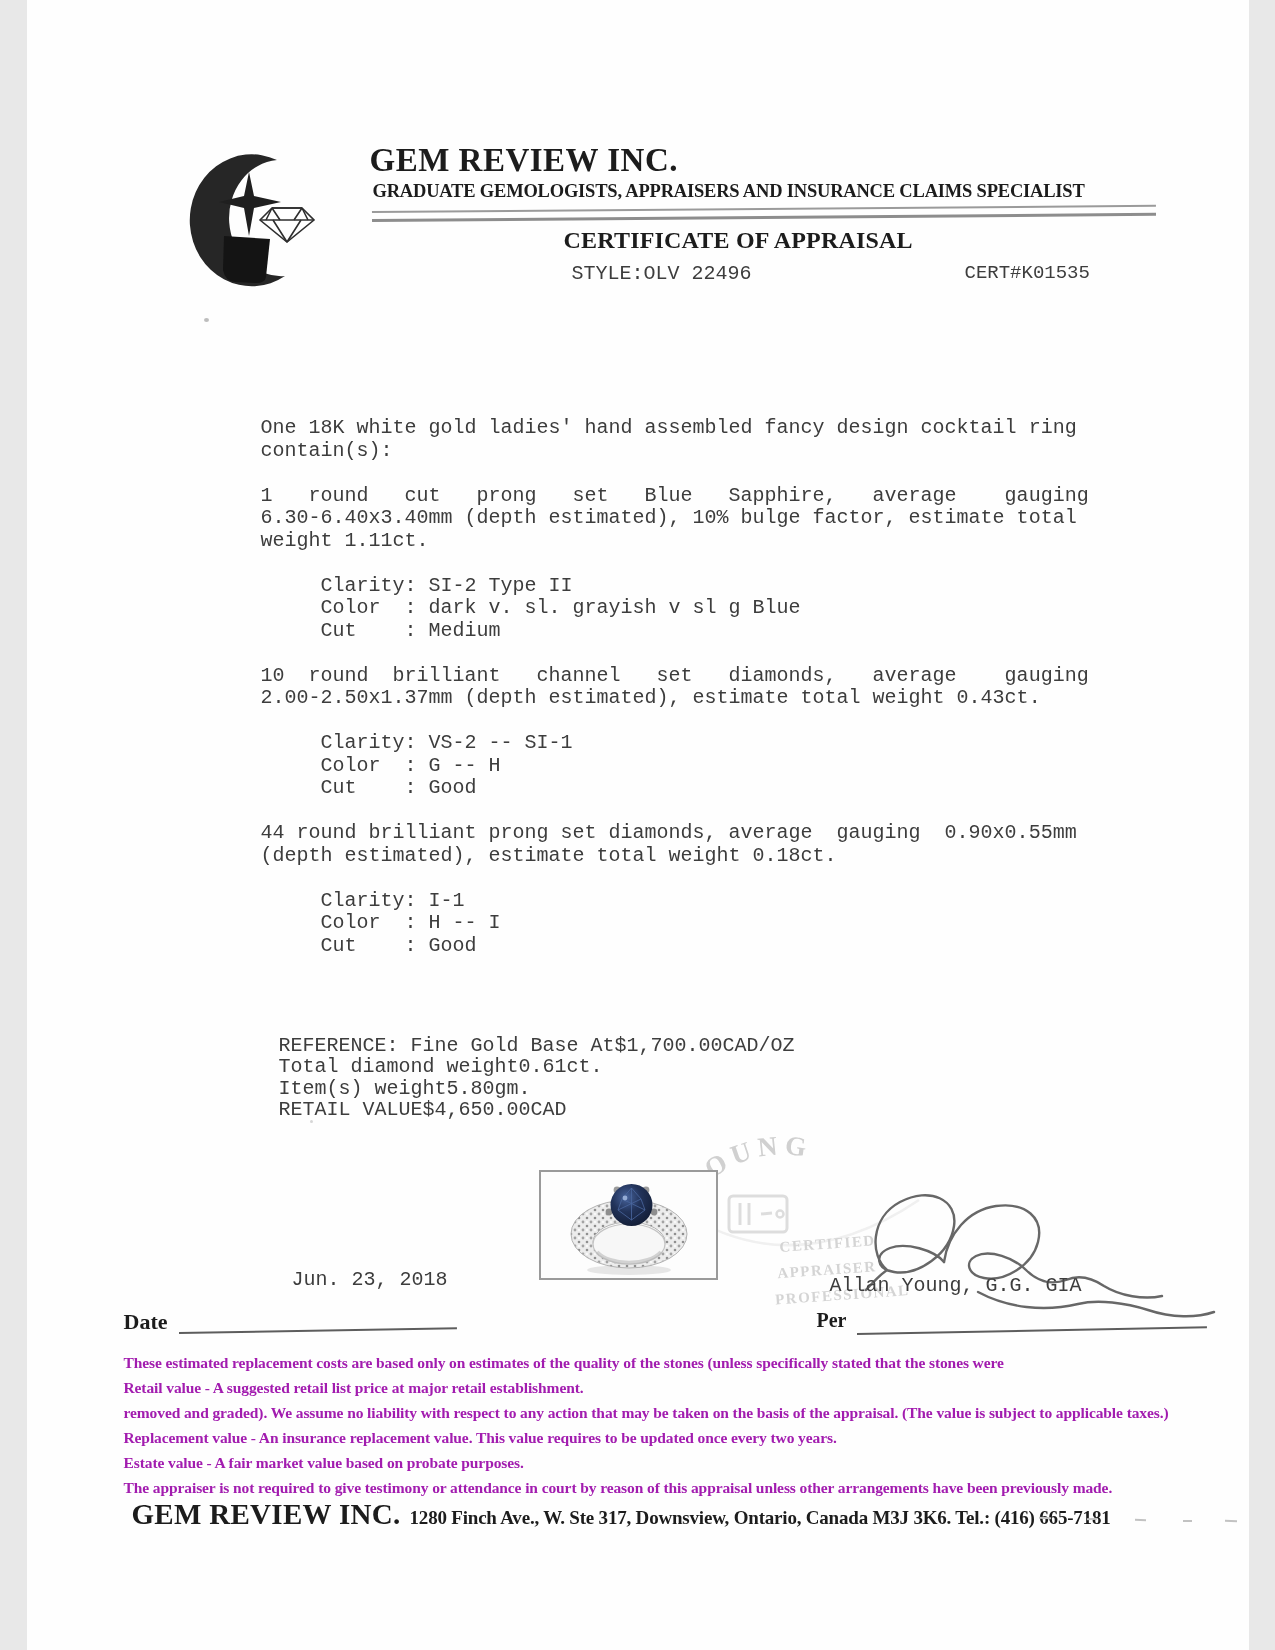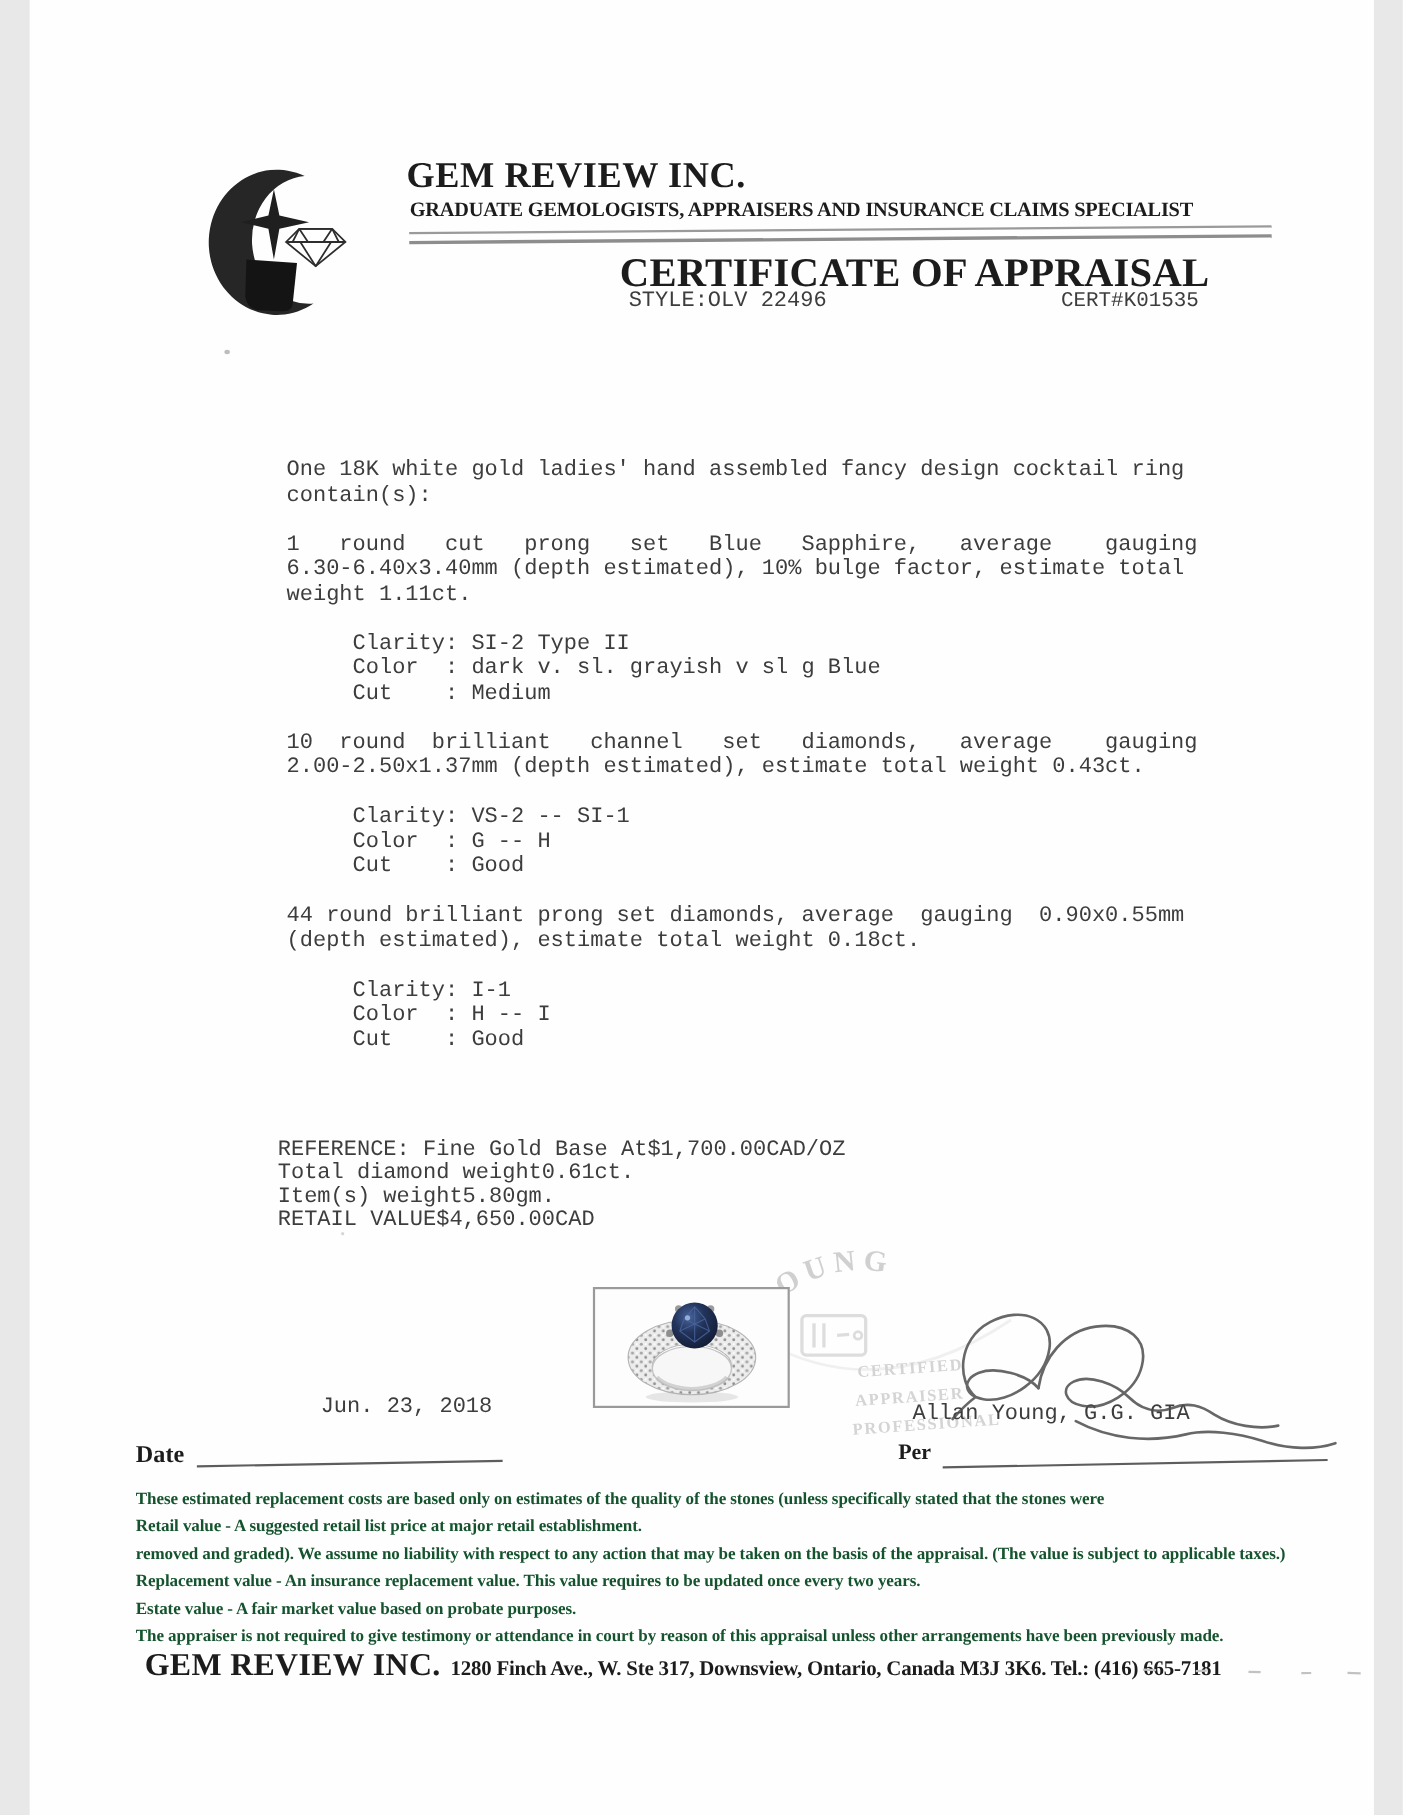--- a/index.html
+++ b/index.html
@@ -12,49 +12,49 @@
   .mono{font-family:"Liberation Mono","DejaVu Sans Mono",monospace; color:#3d3d3d;}
   .serifb{font-family:"Liberation Serif","DejaVu Serif",serif; font-weight:bold; color:#1c1c1c;}
 
   .company-name{left:343px; top:142px; font-size:33px; letter-spacing:.5px;}
   .tagline{left:346px; top:181px; font-size:18.5px; letter-spacing:-.2px;}
   .header-rule{
     left:345px; top:211px; width:784px; height:6px;
     border-top:2px solid #9a9a9a; border-bottom:3px solid #8d8d8d;
     transform:rotate(-.45deg); transform-origin:left center;
   }
-  .cert-title{left:537px; top:227px; font-size:37px; letter-spacing:.2px;}
+  .cert-title{left:537px; top:227px; font-size:24px; letter-spacing:.2px;}
   .style-no{left:545px; top:262px; font-size:20px;}
   .cert-no{left:938px; top:262px; font-size:19px;}
 
   .body-text{
     left:234px; top:417px; font-size:20px; line-height:22.5px;
     white-space:pre; margin:0; letter-spacing:0;
   }
 
-  .ref-block{left:226px; top:1035px; width:829px; font-size:20px; line-height:21.4px;}
+  .ref-block{left:252px; top:1035px; width:829px; font-size:20px; line-height:21.4px;}
   .ref-row{display:flex; white-space:pre;}
 
   .ring-photo{
     left:512px; top:1170px; width:175px; height:106px;
     border:2px solid #9a9a9a; background:#fdfdfd;
   }
 
   .date-value{left:265px; top:1268px; font-size:20px;}
   .appraiser-name{left:803px; top:1274px; font-size:20px;}
 
   .date-label{left:97px; top:1309px; font-size:22px;}
   .date-line{left:152px; top:1332px; width:278px; border-top:2.5px solid #5d5d5d;
     transform:rotate(-1deg); transform-origin:left center;}
   .per-label{left:790px; top:1309px; font-size:20px;}
   .per-line{left:830px; top:1333px; width:350px; border-top:2.5px solid #5d5d5d;
     transform:rotate(-1.1deg); transform-origin:left center;}
 
   .disclaimers{left:97px; top:1350px; width:1090px; font-size:15.5px;
-    line-height:25px; letter-spacing:-.1px; color:#14532d;}
+    line-height:25px; letter-spacing:-.1px; color:#a21caf;}
 
   .footer{left:105px; top:1498px; display:flex; align-items:baseline; gap:9px; white-space:nowrap;}
   .footer-company{font-size:29px; letter-spacing:.3px;}
   .footer-address{font-size:19px; letter-spacing:-.2px;}
 
   .speck{border-radius:50%; background:#9a9a9a;}
   .dash{height:2px; background:#c2c2c2;}
 
   .stamp-svg *{pointer-events:none;}
 </style>

